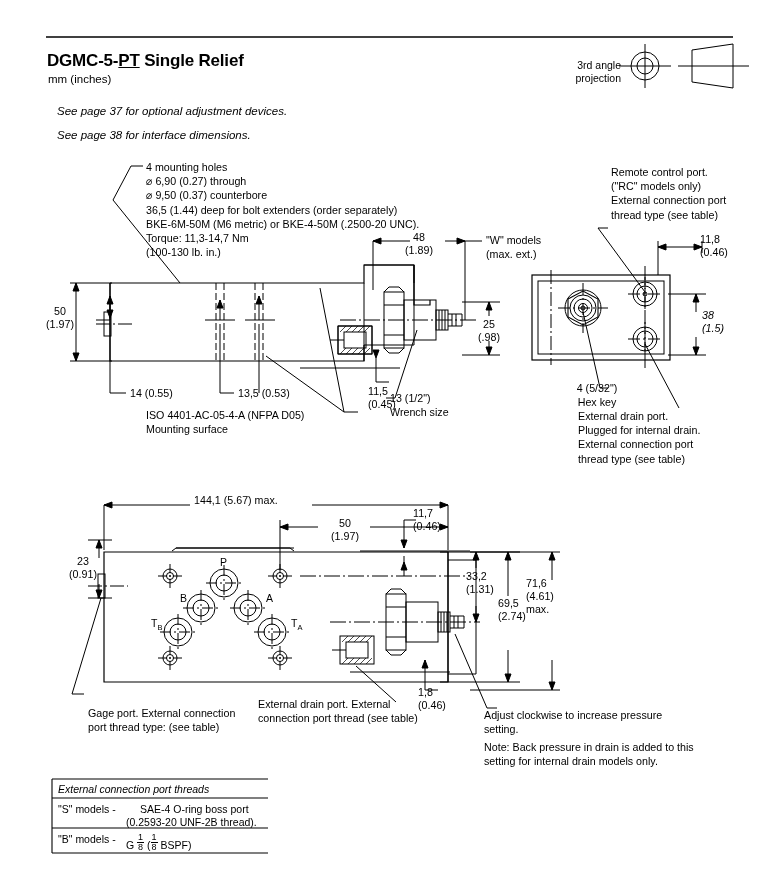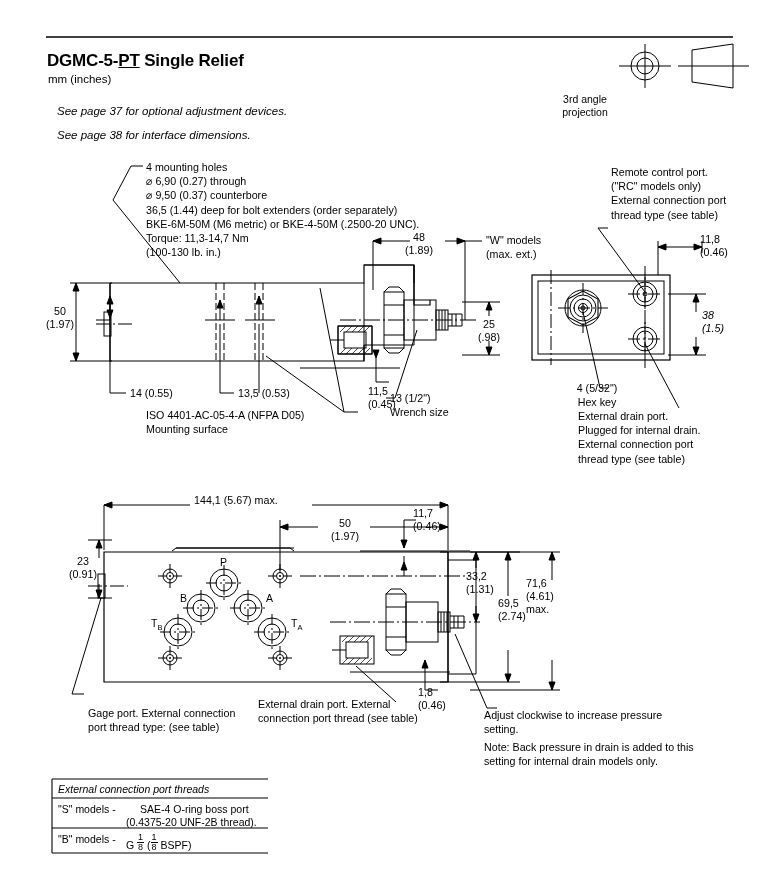--- a/index.html
+++ b/index.html
@@ -10,21 +10,21 @@
   }
   .abs{position:absolute;}
   svg{position:absolute;left:0;top:0;width:782px;height:884px;overflow:visible;}
   .ttl{font-size:17px;font-weight:bold;letter-spacing:-0.2px;}
   .ttl u{text-decoration:underline;}
   .sub{font-size:11.5px;}
   .ital{font-style:italic;font-size:11.5px;line-height:1.45;}
   .cal{font-size:10.7px;line-height:1.33;white-space:pre-line;}
   .dim{font-size:10.7px;line-height:1.22;text-align:center;}
   .dimL{font-size:10.7px;line-height:1.22;}
-  .proj{font-size:10.5px;line-height:1.25;text-align:center;margin-top:34px;}
+  .proj{font-size:10.5px;line-height:1.25;text-align:right;}
   .pl{font-size:10.5px;}
   .tbl{font-size:10.5px;line-height:1.3;}
   sub{font-size:7.5px;}
   .frac{display:inline-block;vertical-align:-1px;font-size:9px;text-align:center;}
   .frac .n{display:block;line-height:.95;border-bottom:1px solid #000;padding:0 1px;}
   .frac .d{display:block;line-height:.95;padding:0 1px;}
   .fr{display:inline-block;font-size:10.5px;}
 </style>
 </head>
 <body>
@@ -518,17 +518,17 @@
 
 <div class="abs pl" style="left:220px;top:556px;">P</div>
 <div class="abs pl" style="left:180px;top:592px;">B</div>
 <div class="abs pl" style="left:266px;top:592px;">A</div>
 <div class="abs pl" style="left:151px;top:617px;"><span>T</span><sub>B</sub></div>
 <div class="abs pl" style="left:291px;top:617px;"><span>T</span><sub>A</sub></div>
 
 <div class="abs tbl" style="left:58px;top:783px;font-style:italic;">External connection port threads</div>
 <div class="abs tbl" style="left:58px;top:803px;">"S" models -</div>
 <div class="abs tbl" style="left:140px;top:803px;">SAE-4 O-ring boss port</div>
-<div class="abs tbl" style="left:126px;top:816px;">(0.4375-20 UNF-2B thread).</div>
+<div class="abs tbl" style="left:126px;top:816px;">(0.2593-20 UNF-2B thread).</div>
 <div class="abs tbl" style="left:58px;top:833px;">"B" models -</div>
 <div class="abs tbl" style="left:126px;top:833px;">
   <span class="fr">G&nbsp;</span><span class="frac"><span class="n">1</span><span class="d">8</span></span><span class="fr">&nbsp;(</span><span class="frac"><span class="n">1</span><span class="d">8</span></span><span class="fr">&nbsp;BSPF)</span>
 </div>
 
 </body></html>

